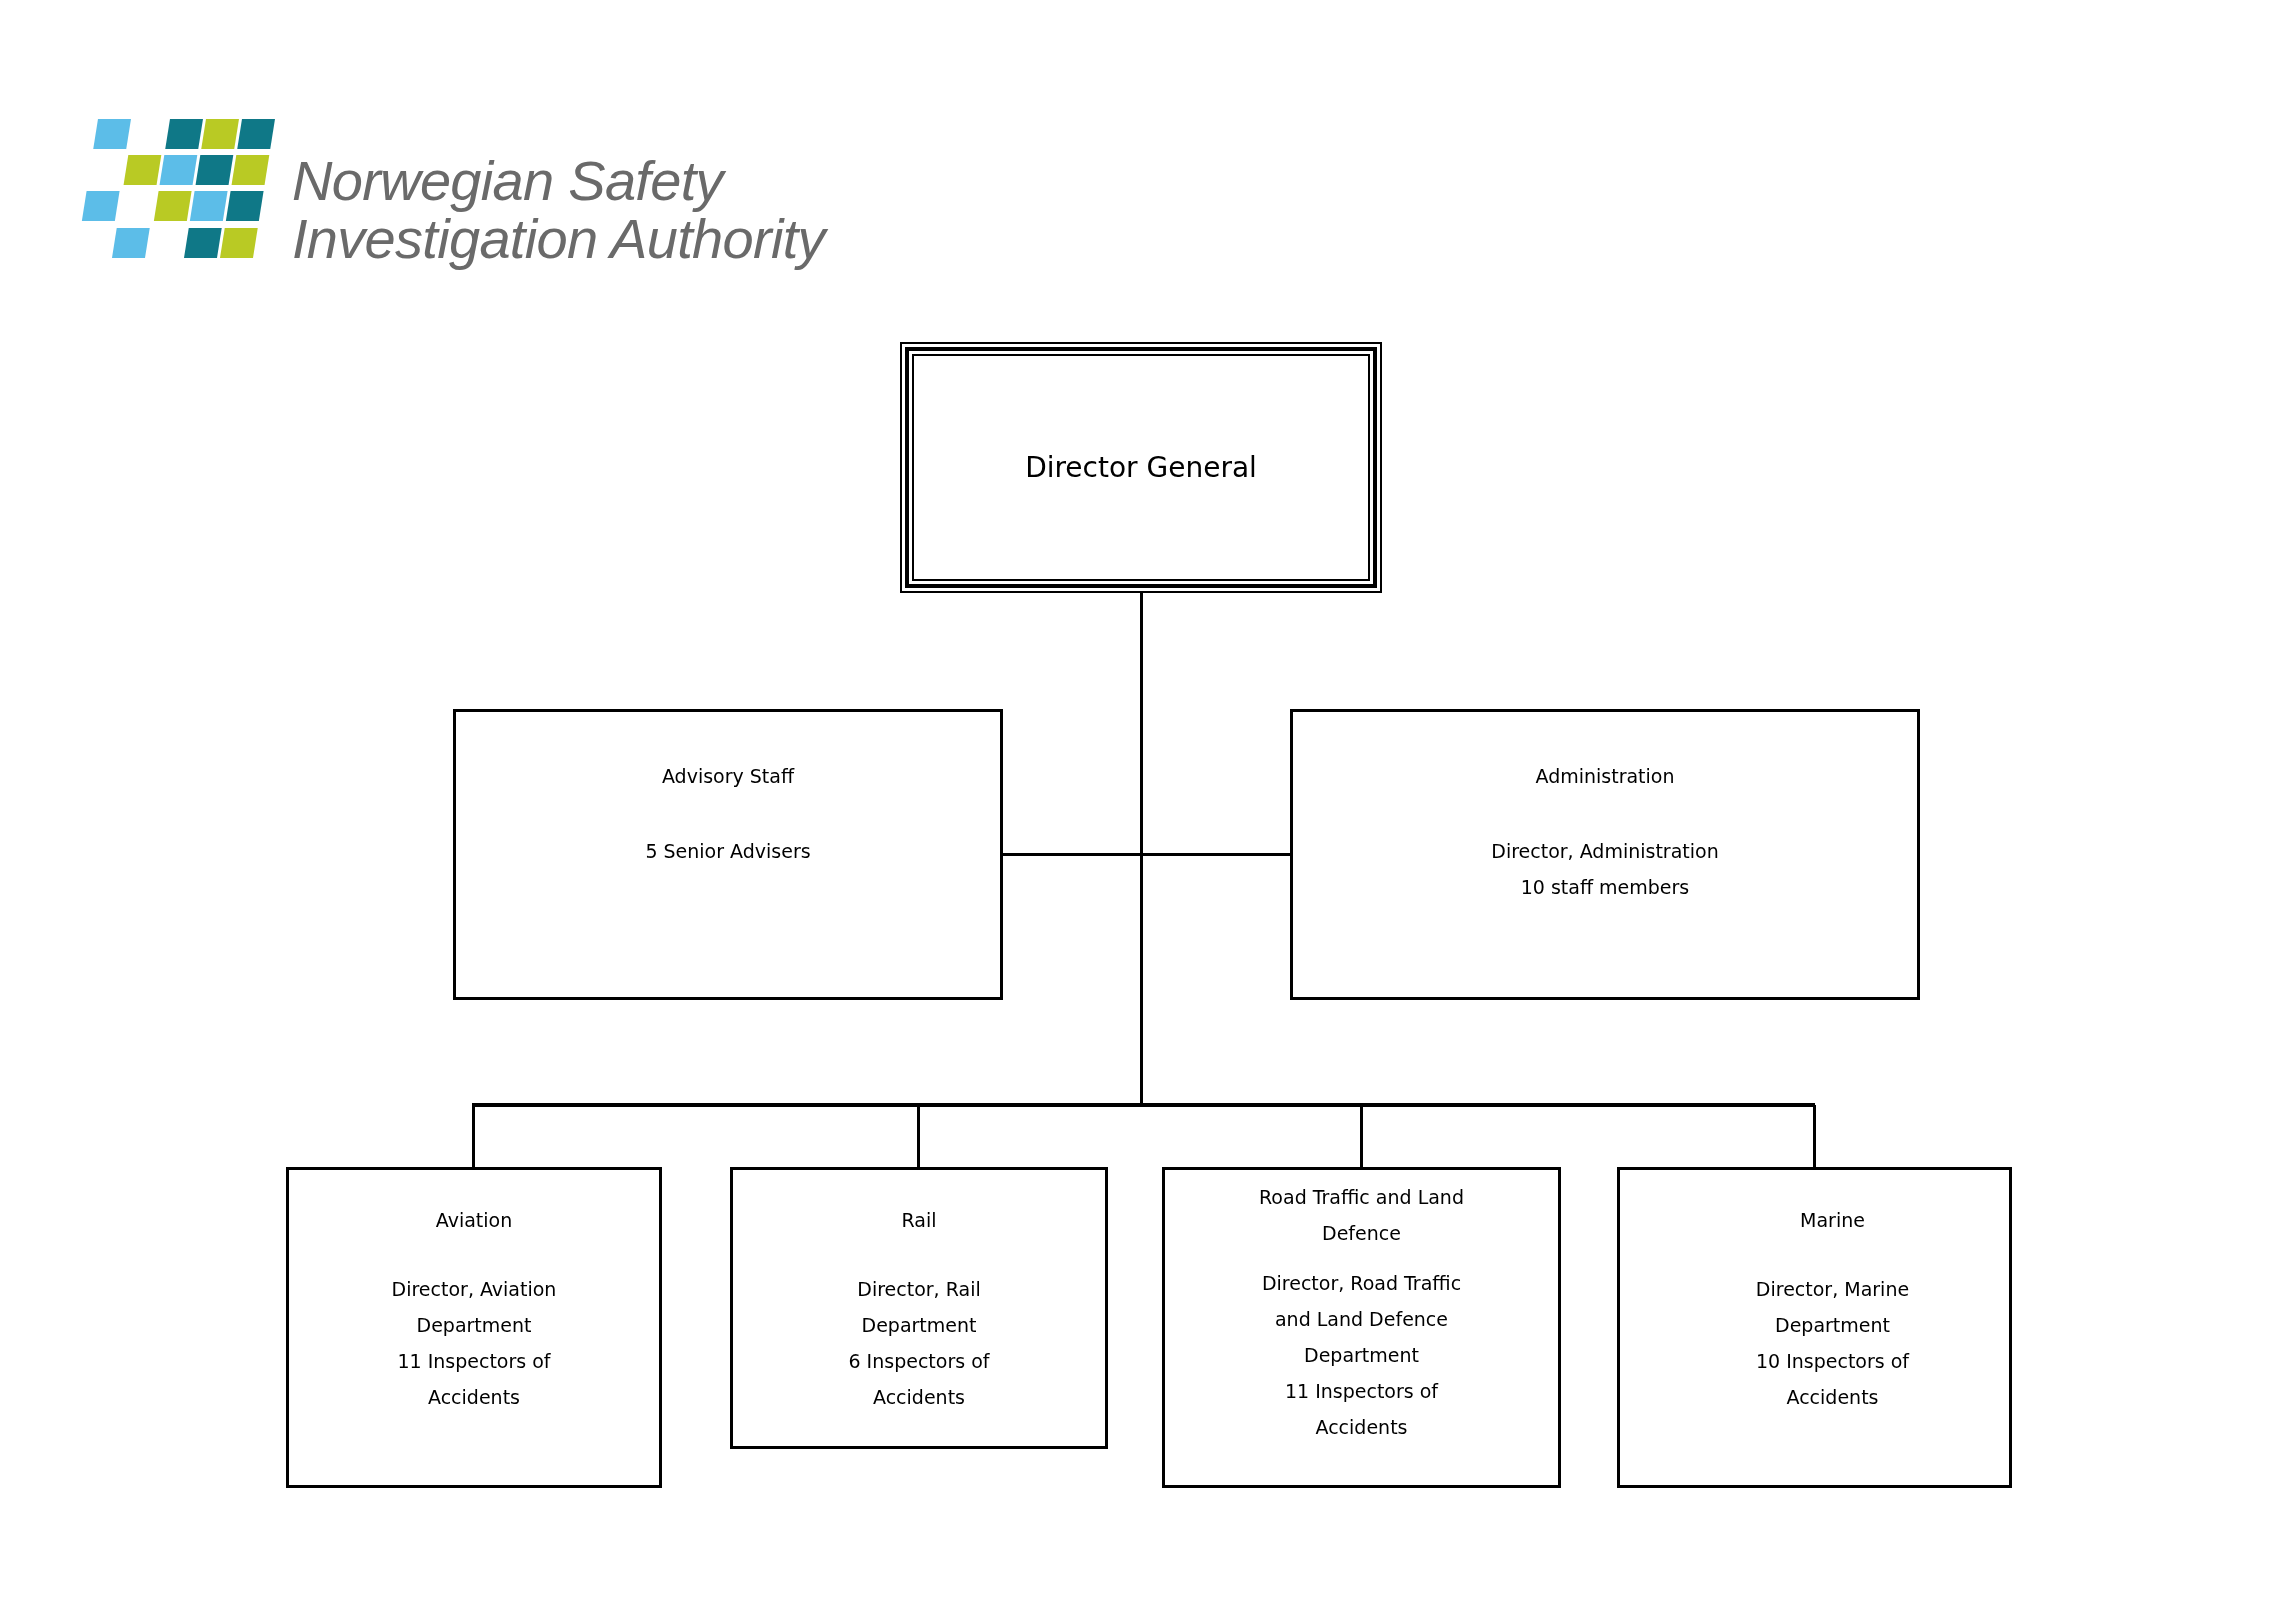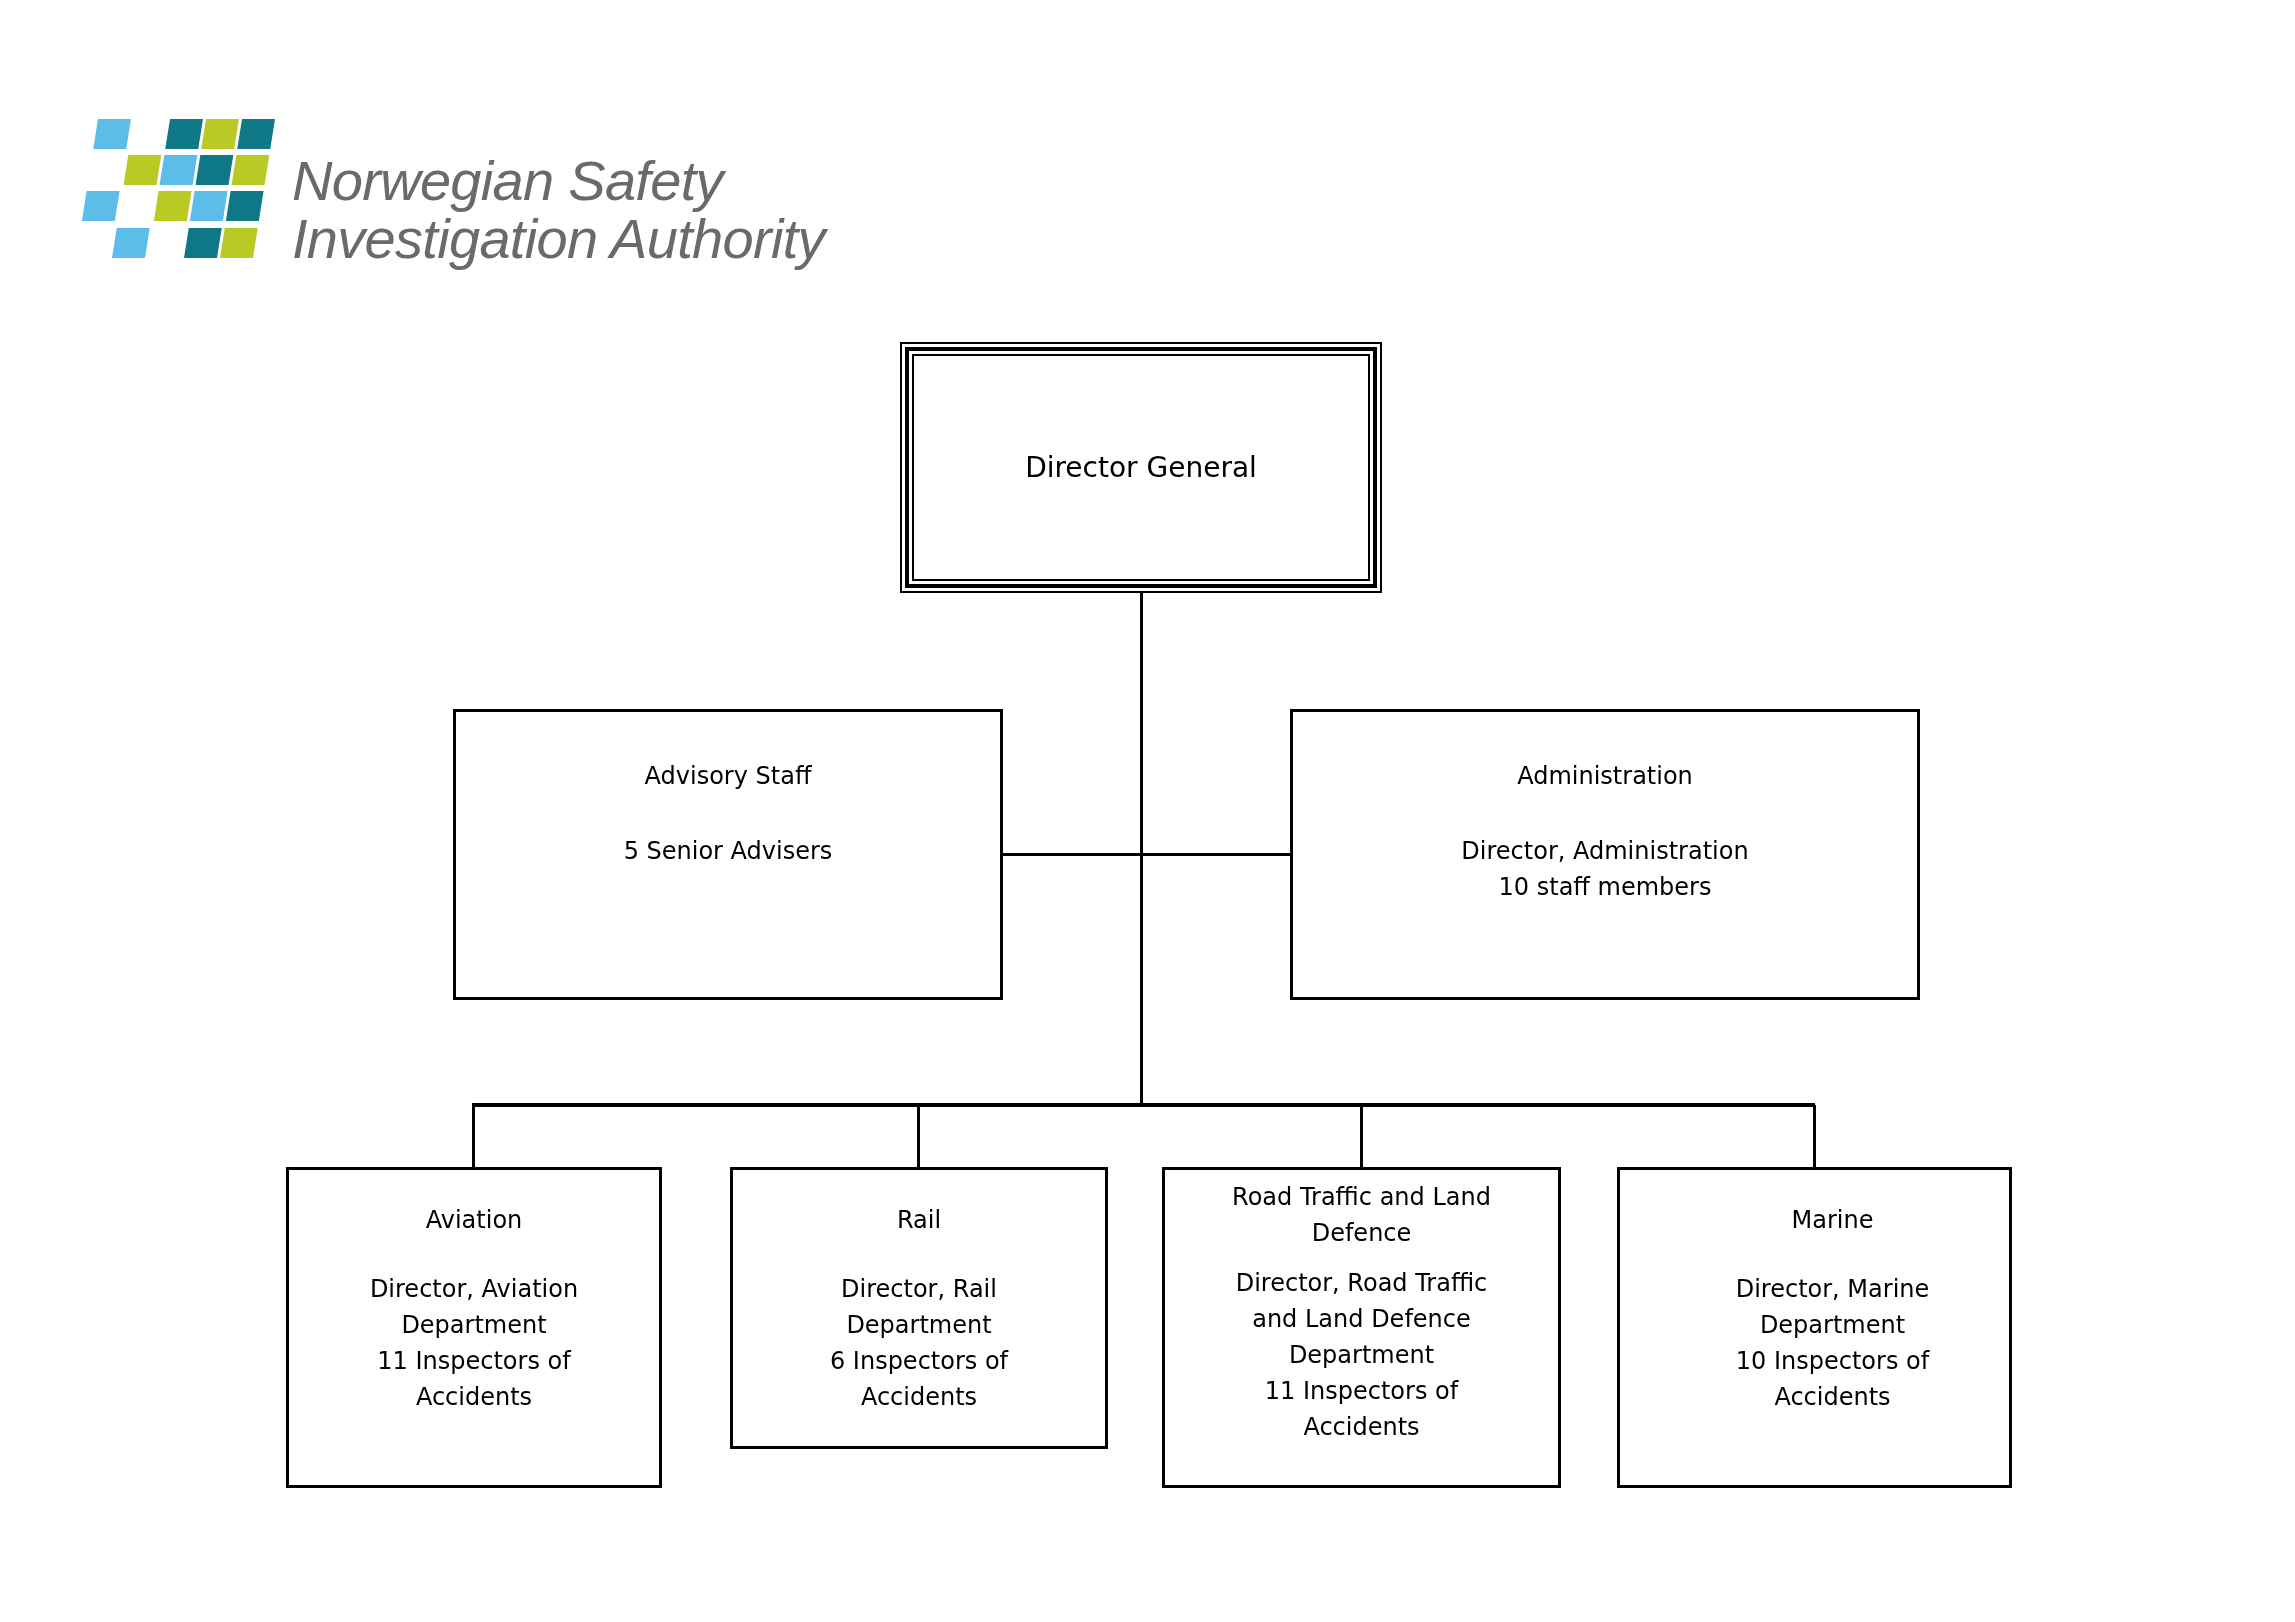--- a/index.html
+++ b/index.html
@@ -8,21 +8,21 @@
   
   .logo-mosaic{position:absolute;left:98px;top:119px;width:183px;height:141px;
     transform:skewX(-9deg);transform-origin:0 0;}
   .logo-mosaic .tile{position:absolute;width:33px;height:30px;}
   .logo-wordmark{position:absolute;left:292px;top:152px;
     font-family:"Liberation Sans",sans-serif;font-style:italic;
     font-size:56px;line-height:58px;letter-spacing:-0.7px;color:#6a6a6a;white-space:nowrap;}
 
   
   .box{position:absolute;background:#fff;border:3.3px solid #000;box-sizing:border-box;
-    text-align:center;font-size:24px;line-height:36px;}
+    text-align:center;font-size:19px;line-height:36px;}
   .box .title,.box .body{white-space:pre-line;}
 
   .dg{position:absolute;left:900px;top:342px;width:482px;height:251px;
     border:2px solid #000;box-sizing:border-box;padding:3px;background:#fff;}
   .dg-mid{width:100%;height:100%;border:4.6px solid #000;box-sizing:border-box;padding:3.3px;}
   .dg-inner{width:100%;height:100%;border:2px solid #000;box-sizing:border-box;
     display:flex;align-items:center;justify-content:center;font-size:28px;}
 
   #advisory{left:453px;top:709px;width:550px;height:291px;}
   #admin{left:1290px;top:709px;width:630px;height:291px;}

